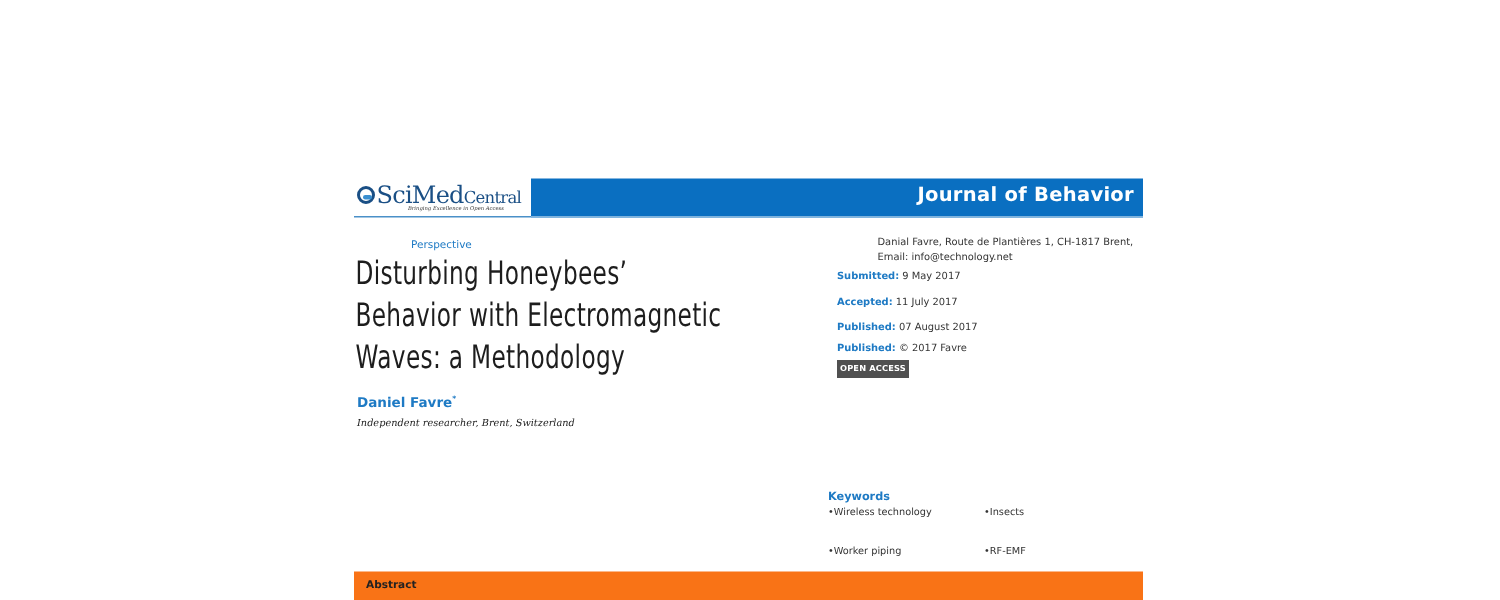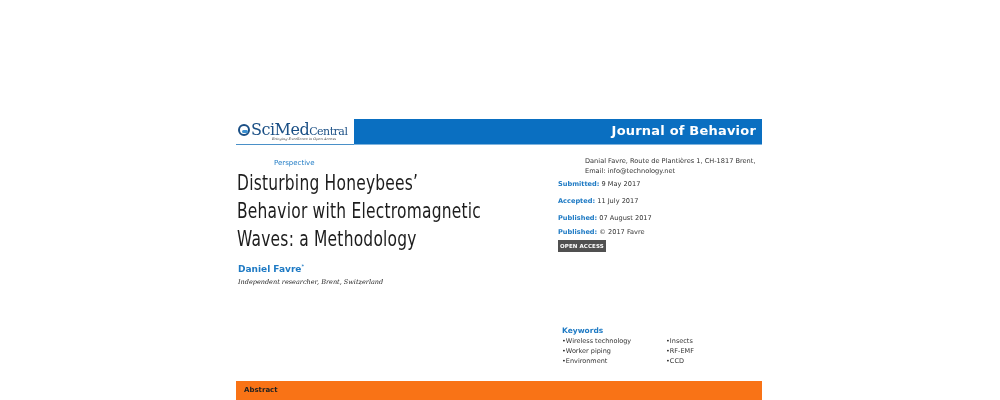--- a/index.html
+++ b/index.html
@@ -32,23 +32,23 @@
     
     .meta { position: absolute; left: 322px; top: 38px; width: 204px; font-size: 6.6px; color: #333; }
     .corr-label { color: #1e7ac4; font-weight: bold; line-height: 9px; }
     .corr-line { line-height: 9.5px; margin-left: 27px; }
     .meta-row { margin-top: 8px; line-height: 9px; }
     .meta-row .lbl { color: #1e7ac4; font-weight: bold; }
     .meta-row.first { margin-top: 4px; }
     .copyright { margin-top: 5px; }
     .open-access { display: inline-block; margin-top: 3px; background: #505050; color: #fff; font-size: 5.5px; font-weight: bold; padding: 3px 2px; letter-spacing: 0.1px; }
 
-    .keywords { position: absolute; left: 326px; top: 207px; width: 204px; font-size: 6.5px; color: #333; }
+    .keywords { position: absolute; left: 316px; top: 207px; width: 204px; font-size: 6.5px; color: #333; }
     .kw-title { color: #1e7ac4; font-weight: bold; font-size: 7.5px; line-height: 10px; }
-    .kw-grid { display: grid; grid-template-columns: 104px 100px; row-gap: 0; }
+    .kw-grid { display: grid; grid-template-columns: 104px 100px; row-gap: 16px; }
     .kw-item { line-height: 10px; white-space: nowrap; }
     .kw-item::before { content: "\2022 "; }
 
     
     .abstract { position: absolute; left: 0; top: 262px; width: 526px; height: 19px; background: #f97316; }
     .abstract-title { position: absolute; left: 8px; top: 5px; font-size: 7px; font-weight: bold; color: #222; }
   </style>
 </head>
 <body>
 

